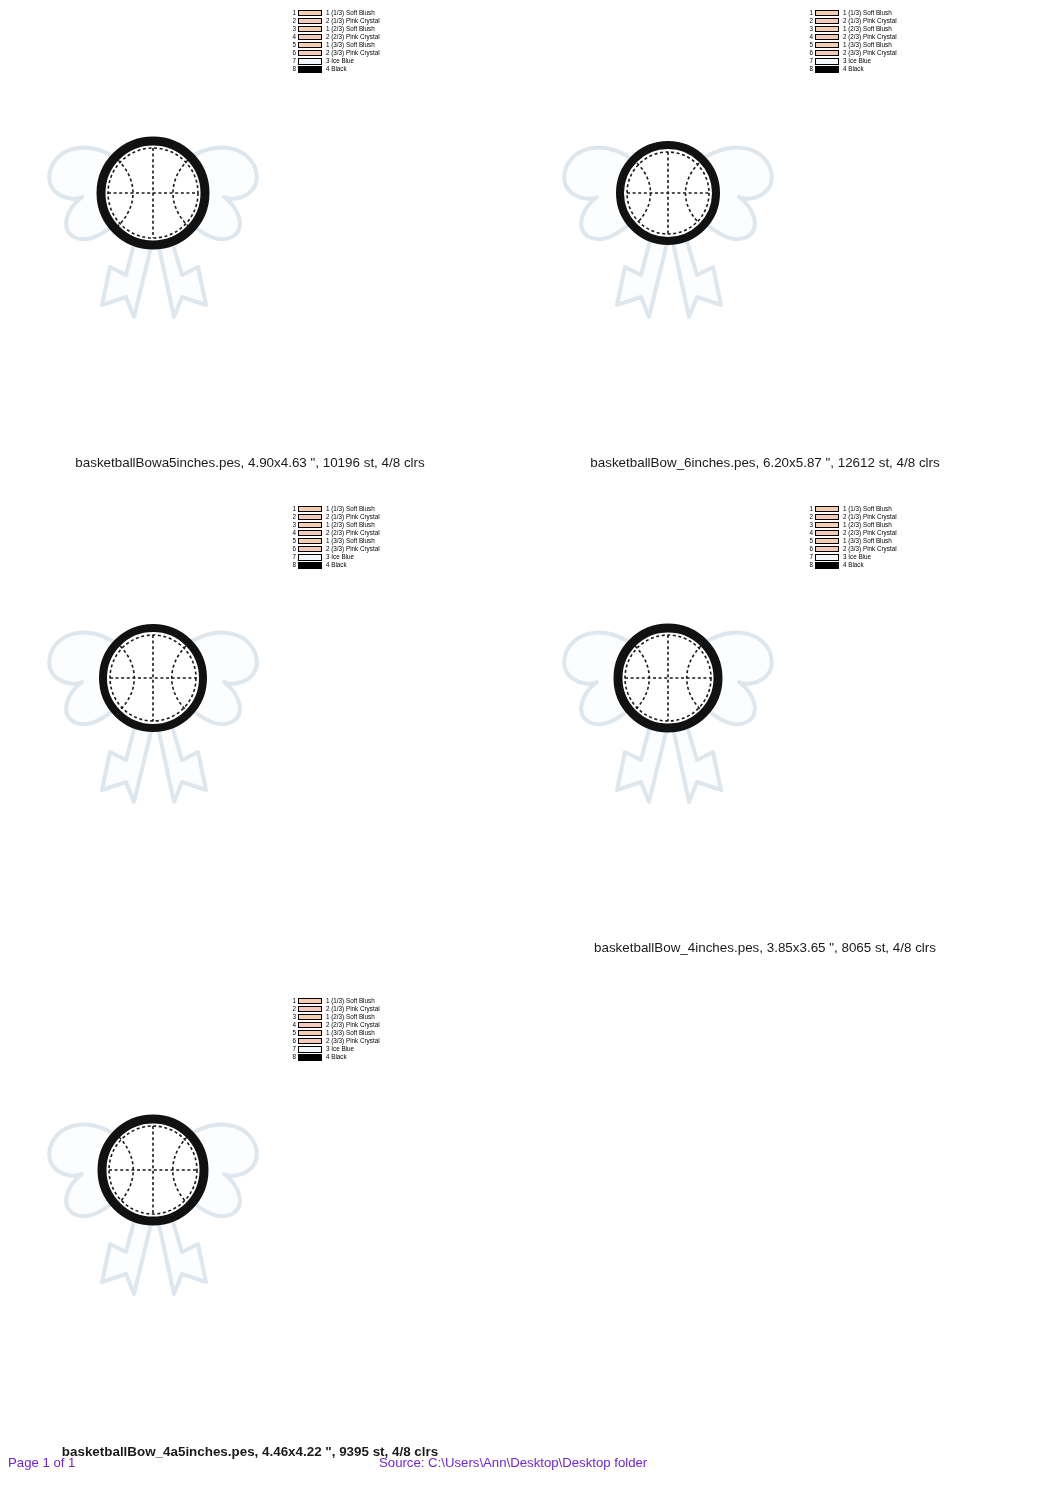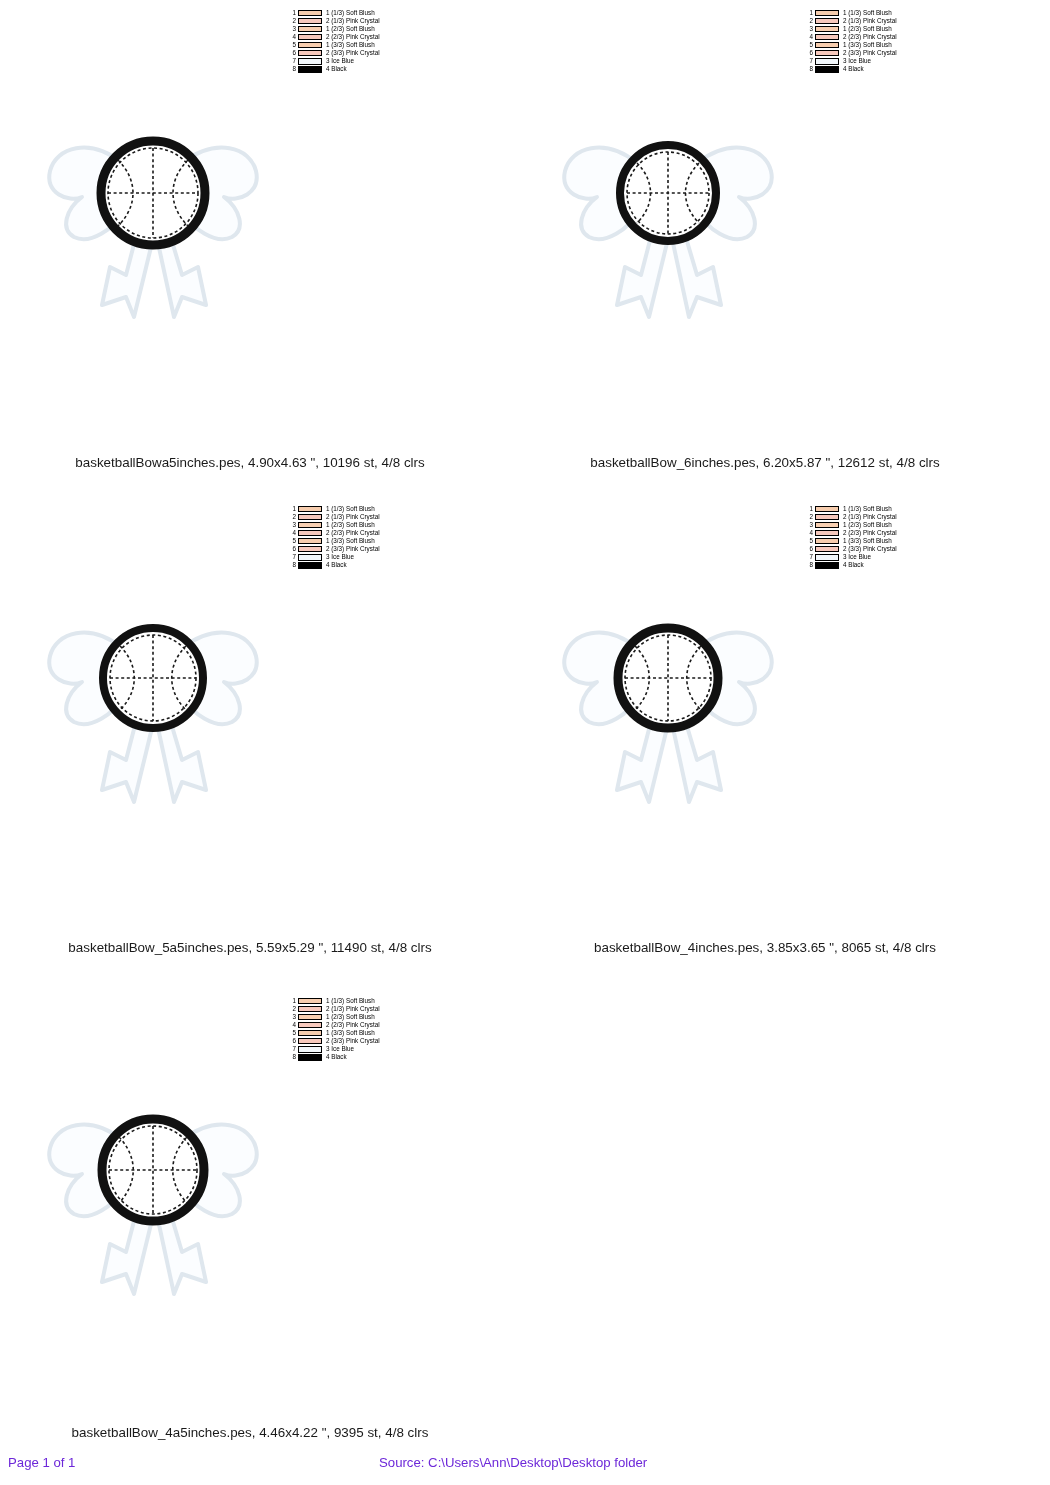--- a/index.html
+++ b/index.html
@@ -360,21 +360,20 @@
       </g>
       <circle cx="123" cy="68" r="50" fill="#ffffff" stroke="#111111" stroke-width="8"></circle>
       <g fill="none" stroke="#1a1a1a" stroke-width="1.6" stroke-dasharray="3 2.6">
         <circle cx="123" cy="68" r="43"></circle>
         <path d="M123 25 L123 111"></path>
         <path d="M80 68 L166 68"></path>
         <path d="M90 36 C109 55 109 81 90 100"></path>
         <path d="M156 36 C137 55 137 81 156 100"></path>
       </g>
     </svg>
-    <div class="caption" style="left:-30px; top:330px; width:500px;">basketballBow_5a5inches.pes, 5.59x5.29 ", 11490 st, 4/8 clrs</div>
   </div>
 
   <div class="design" style="left:545px; top:610px; width:250px; height:210px;">
     <svg class="design-art" width="250" height="210" viewBox="0 0 250 210">
       <g fill="#fbfdff" stroke="#dfe7ee" stroke-width="4" stroke-linejoin="round">
         <path d="M92 38 C60 12 26 22 20 46 C15 68 38 78 52 72 C36 84 30 104 44 112 C60 120 84 104 94 86 Z"></path>
         <path d="M152 38 C186 12 220 22 226 46 C231 68 208 78 194 72 C210 84 216 104 202 112 C186 120 162 104 152 86 Z"></path>
         <path d="M110 96 L96 150 L80 142 L72 180 L96 172 L104 192 L122 118 Z"></path>
         <path d="M136 96 L152 150 L168 142 L176 180 L152 172 L144 192 L128 118 Z"></path>
       </g>
@@ -400,21 +399,21 @@
       </g>
       <circle cx="123" cy="68" r="51" fill="#ffffff" stroke="#111111" stroke-width="9"></circle>
       <g fill="none" stroke="#1a1a1a" stroke-width="1.6" stroke-dasharray="3 2.6">
         <circle cx="123" cy="68" r="44"></circle>
         <path d="M123 24 L123 112"></path>
         <path d="M79 68 L167 68"></path>
         <path d="M89 35 C108 55 108 81 89 101"></path>
         <path d="M157 35 C138 55 138 81 157 101"></path>
       </g>
     </svg>
-    <div class="caption" style="left:-30px; top:323px; width:500px;">basketballBow_4a5inches.pes, 4.46x4.22 ", 9395 st, 4/8 clrs</div>
+    <div class="caption" style="left:-30px; top:342px; width:500px;font-weight:bold;">basketballBow_4a5inches.pes, 4.46x4.22 ", 9395 st, 4/8 clrs</div>
   </div>
 
   <div class="footer">
     <span class="footer-page">Page 1 of 1</span>
     <span class="footer-source">Source: C:\Users\Ann\Desktop\Desktop folder</span>
   </div>
 
 </div>
 
 </body></html>

